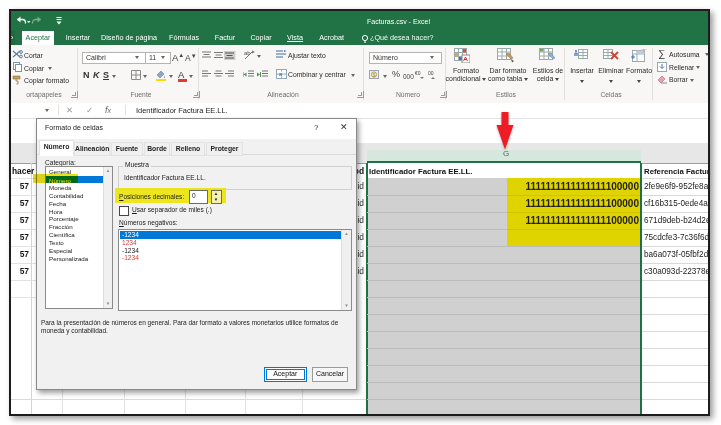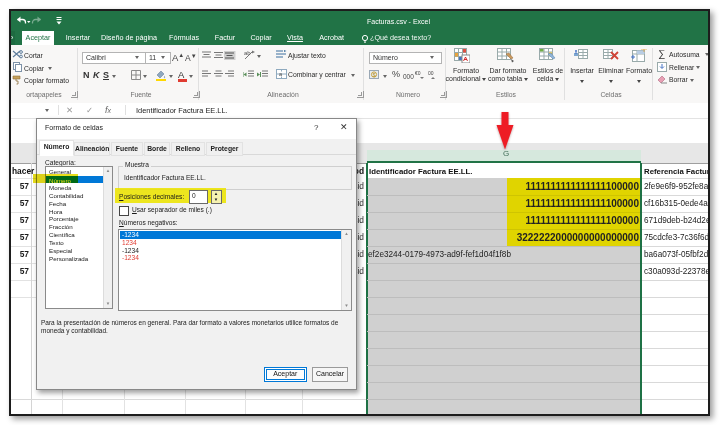--- a/index.html
+++ b/index.html
@@ -60,21 +60,21 @@
     <div style="position:absolute;left:0;top:0;width:4px;height:14px;background:#1d6a40;"></div>
     <div style="position:absolute;left:0px;top:3px;color:#fff;font-size:7px;line-height:8px;">›</div>
     <div class="tab" style="left:11px;width:32px;background:#fff;color:#217346;">Aceptar</div>
     <div class="tab" style="left:50px;width:34px;">Insertar</div>
     <div class="tab" style="left:88px;width:58px;text-align:right;">Diseño de página</div>
     <div class="tab" style="left:155px;width:36px;">Fórmulas</div>
     <div class="tab" style="left:200px;width:28px;">Factur</div>
     <div class="tab" style="left:235px;width:30px;">Copiar</div>
     <div class="tab" style="left:272px;width:24px;text-decoration:underline;">Vista</div>
     <div class="tab" style="left:304px;width:29px;text-align:right;">Acrobat</div>
-    <div class="tab" style="left:359px;width:58px;opacity:.95;">¿Qué desea texto?</div>
+    <div class="tab" style="left:359px;width:58px;opacity:.95;">¿Qué desea hacer?</div>
     <svg class="a" style="left:350px;top:3px" width="8" height="10" viewBox="0 0 8 10">
       <circle cx="4" cy="4" r="2.6" fill="none" stroke="#fff" stroke-width="1"></circle>
       <path d="M3,7 h2 M3.4,8.5 h1.2" stroke="#fff" stroke-width="1"></path>
     </svg>
   </div>
 
   <div class="a" id="ribbon"></div>
   <div class="a" style="top:34px;left:0;width:697px;height:58px;">
     <div class="sep" style="left:66px"></div>
         <div class="sep" style="left:187px"></div>
@@ -363,22 +363,20 @@
   <div class="cellt" style="left:330px;top:166.5px;width:23px;text-align:right;color:#333;">sid</div>
   <div class="cellt" style="left:330px;top:183.5px;width:23px;text-align:right;color:#333;">sid</div>
   <div class="cellt" style="left:330px;top:200.5px;width:23px;text-align:right;color:#333;">sid</div>
   <div class="cellt" style="left:330px;top:217.5px;width:23px;text-align:right;color:#333;">sid</div>
   <div class="cellt" style="left:330px;top:234.5px;width:23px;text-align:right;color:#333;">sid</div>
   <div class="cellt" style="left:330px;top:251.5px;width:23px;text-align:right;color:#333;">sid</div>
   <div class="cellt" style="left:358px;top:152px;font-weight:bold;font-size:7.8px;color:#111;">Identificador Factura EE.LL.</div>
   <div class="cellt" style="left:500px;top:166.5px;width:128px;text-align:right;font-weight:bold;font-size:10px;color:#222;">1111111111111111100000</div>
   <div class="cellt" style="left:500px;top:183.5px;width:128px;text-align:right;font-weight:bold;font-size:10px;color:#222;">1111111111111111100000</div>
   <div class="cellt" style="left:500px;top:200.5px;width:128px;text-align:right;font-weight:bold;font-size:10px;color:#222;">1111111111111111100000</div>
-  <div class="cellt" style="left:500px;top:217.5px;width:128px;text-align:right;font-weight:bold;font-size:10px;color:#222;">3222222000000000000000</div>
-  <div class="cellt" style="left:357px;top:234.5px;font-size:8.2px;color:#222;">ef2e3244-0179-4973-ad9f-fef1d04f1f8b</div>
   <div class="cellt" style="left:633px;top:152px;font-weight:bold;font-size:7.8px;color:#111;">Referencia Factur</div>
   <div class="cellt" style="left:633px;top:166.5px;font-size:8.2px;color:#222;">2fe9e6f9-952fe8ab</div>
   <div class="cellt" style="left:633px;top:183.5px;font-size:8.2px;color:#222;">cf16b315-0ede4a7c</div>
   <div class="cellt" style="left:633px;top:200.5px;font-size:8.2px;color:#222;">671d9deb-b24d2e8f</div>
   <div class="cellt" style="left:633px;top:217.5px;font-size:8.2px;color:#222;">75cdcfe3-7c36f6de</div>
   <div class="cellt" style="left:633px;top:234.5px;font-size:8.2px;color:#222;">ba6a073f-05fbf2de</div>
   <div class="cellt" style="left:633px;top:251.5px;font-size:8.2px;color:#222;">c30a093d-22378e4b</div>
 
   <div class="a" id="dlg">
     <div class="a" style="left:0;top:0;width:319px;height:20px;background:#fff;"></div>

